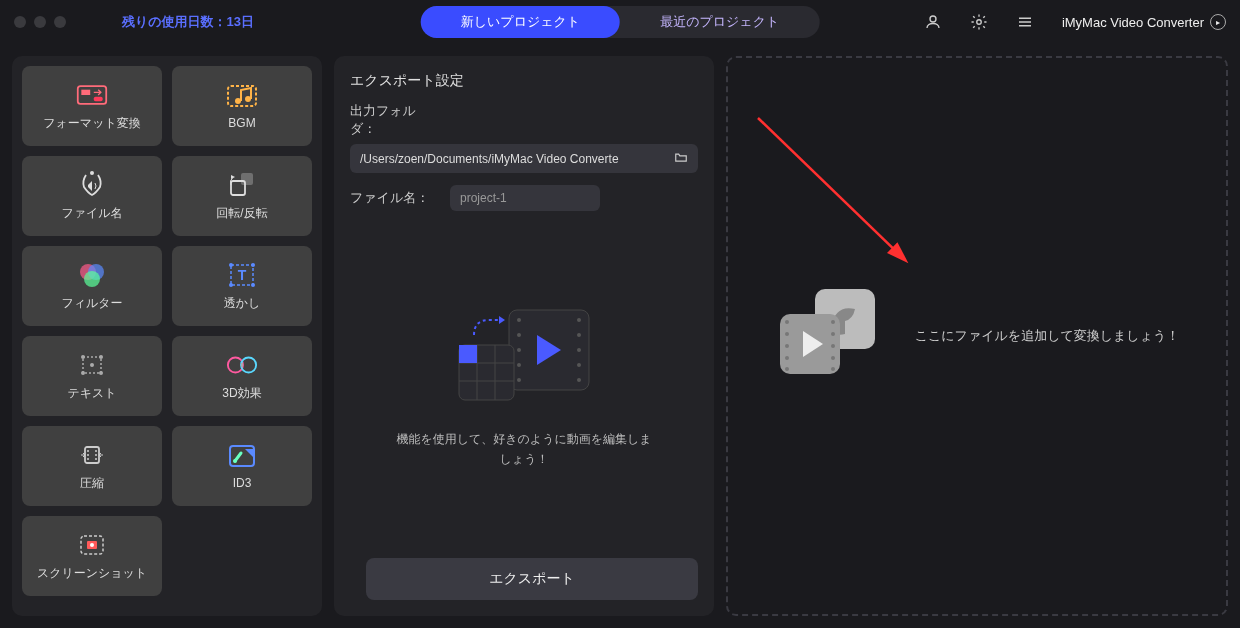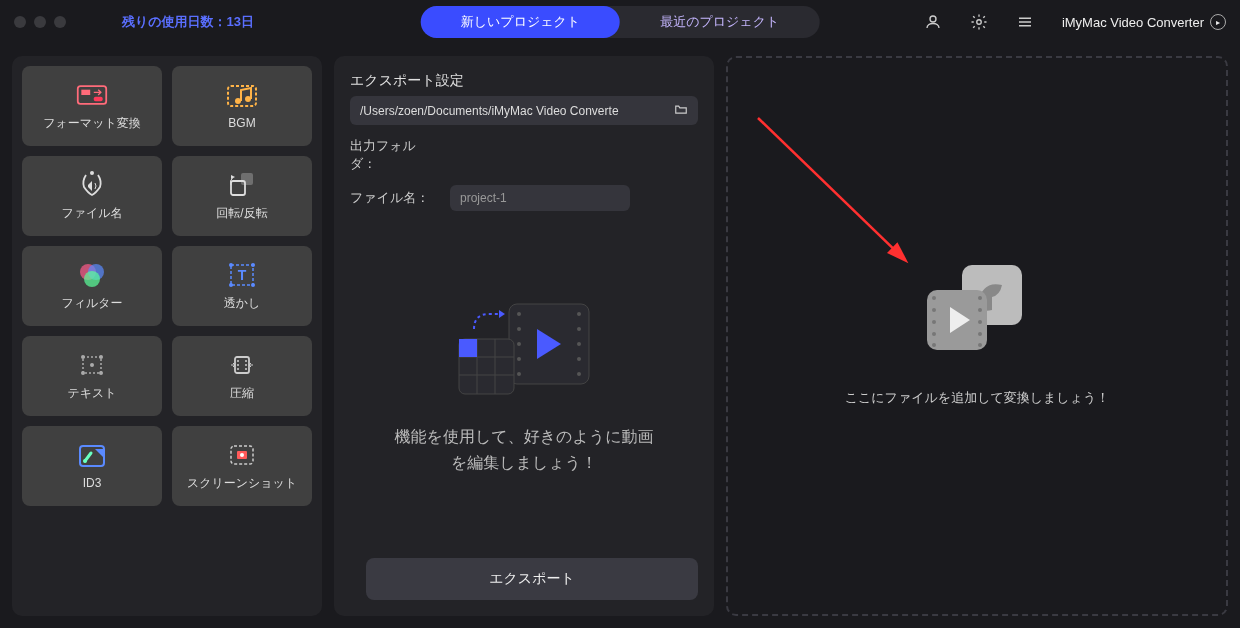--- a/index.html
+++ b/index.html
@@ -85,45 +85,44 @@
     background: #232327;
     border-radius: 10px;
     padding: 16px;
     display: flex;
     flex-direction: column;
   }
   .panel-title { font-size: 14px; margin-bottom: 12px; }
   .field-row { display:flex; align-items:center; gap:10px; margin-bottom:12px; font-size:13px;}
   .field-label { width: 90px; color:#ccc; }
   .path-box { flex:1; background:#35353c; border-radius:6px; padding:6px 10px; font-size:12px; color:#ddd; display:flex; align-items:center; justify-content:space-between; overflow:hidden; white-space:nowrap; }
-  .name-box { background:#35353c; border:none; border-radius:6px; padding:6px 10px; font-size:12px; color:#999; width:180px;}
+  .name-box { background:#35353c; border:none; border-radius:6px; padding:6px 10px; font-size:12px; color:#999; width:150px;}
 
   .export-illustration {
     flex:1;
     display:flex; flex-direction:column; align-items:center; justify-content:center;
   }
-  .export-hint { font-size:16px; color:#bbb; text-align:center; margin-top:20px; line-height:1.6; max-width: 260px;}
+  .export-hint { font-size:12px; color:#bbb; text-align:center; margin-top:20px; line-height:1.6; max-width: 260px;}
   .export-btn {
     background:#3a3a42;
     border:none;
     border-radius:8px;
     padding:12px;
     font-size:14px;
     color:#eee;
     cursor:pointer;
     margin-top:12px;
     margin-left:16px;
   }
 
   .drop-panel {
     flex:1;
     border: 2px dashed #3a3a42;
     border-radius: 10px;
     display:flex;
-    flex-direction:column;
     align-items:center;
     justify-content:center;
     gap:30px;
     position:relative;
   }
   .drop-text { font-size:13px; color:#ccc; }
 </style>
 </head>
 <body>
 
@@ -243,20 +242,30 @@
             <svg width="30" height="28" viewBox="0 0 30 28">
               <rect x="6" y="6" width="18" height="16" fill="none" stroke="#aaa" stroke-width="1.5" stroke-dasharray="2 2"></rect>
               <circle cx="6" cy="6" r="2" fill="#aaa"></circle>
               <circle cx="24" cy="6" r="2" fill="#aaa"></circle>
               <circle cx="6" cy="22" r="2" fill="#aaa"></circle>
               <circle cx="24" cy="22" r="2" fill="#aaa"></circle>
               <circle cx="15" cy="14" r="2" fill="#aaa"></circle>
             </svg>
           </div>
           <span>テキスト</span>
+        </div>
+        <div class="tool">
+          <div class="tool-icon">
+            <svg width="34" height="22" viewBox="0 0 34 22">
+              <circle cx="10" cy="11" r="8" fill="none" stroke="#ff5aa0" stroke-width="2"></circle>
+              <circle cx="24" cy="11" r="8" fill="none" stroke="#5ad8ff" stroke-width="2"></circle>
+              <line x1="17" y1="9" x2="17" y2="13" stroke="#aaa" stroke-width="2"></line>
+            </svg>
+          </div>
+          <span>3D効果</span>
         </div>
         <div class="tool">
           <div class="tool-icon">
             <svg width="30" height="28" viewBox="0 0 30 28">
               <rect x="8" y="6" width="14" height="16" rx="2" fill="none" stroke="#ccc" stroke-width="1.8"></rect>
               <circle cx="11" cy="10" r="1" fill="#ccc"></circle>
               <circle cx="11" cy="14" r="1" fill="#ccc"></circle>
               <circle cx="11" cy="18" r="1" fill="#ccc"></circle>
               <circle cx="19" cy="10" r="1" fill="#ccc"></circle>
               <circle cx="19" cy="14" r="1" fill="#ccc"></circle>
@@ -286,32 +295,32 @@
               <circle cx="15" cy="13" r="2" fill="#fff"></circle>
             </svg>
           </div>
           <span>スクリーンショット</span>
         </div>
       </div>
   </div>
 
   <div class="export-panel">
     <div class="panel-title">エクスポート設定</div>
+    <div class="field-row">
+      <div class="field-label">出力フォルダ：</div>
+    </div>
     <div class="field-row" style="margin-top:-6px;">
       <div class="path-box">
         <span style="overflow:hidden;text-overflow:ellipsis;">/Users/zoen/Documents/iMyMac Video Converte</span>
         <span style="margin-left:8px;">
           <svg width="14" height="14" viewBox="0 0 24 24" fill="none" stroke="#ccc" stroke-width="2">
               <path d="M3 7h5l2 3h11v9H3z"></path>
             </svg>
         </span>
       </div>
-    </div>
-    <div class="field-row">
-      <div class="field-label">出力フォルダ：</div>
     </div>
     <div class="field-row">
       <div class="field-label">ファイル名：</div>
       <input class="name-box" value="project-1" style="">
     </div>
 
     <div class="export-illustration">
       <svg width="150" height="110" viewBox="0 0 150 110">
         <rect x="60" y="10" width="80" height="80" rx="8" fill="#2a2a30" stroke="#444"></rect>
         <polygon points="88,35 88,65 112,50" fill="#4a5aff"></polygon>

